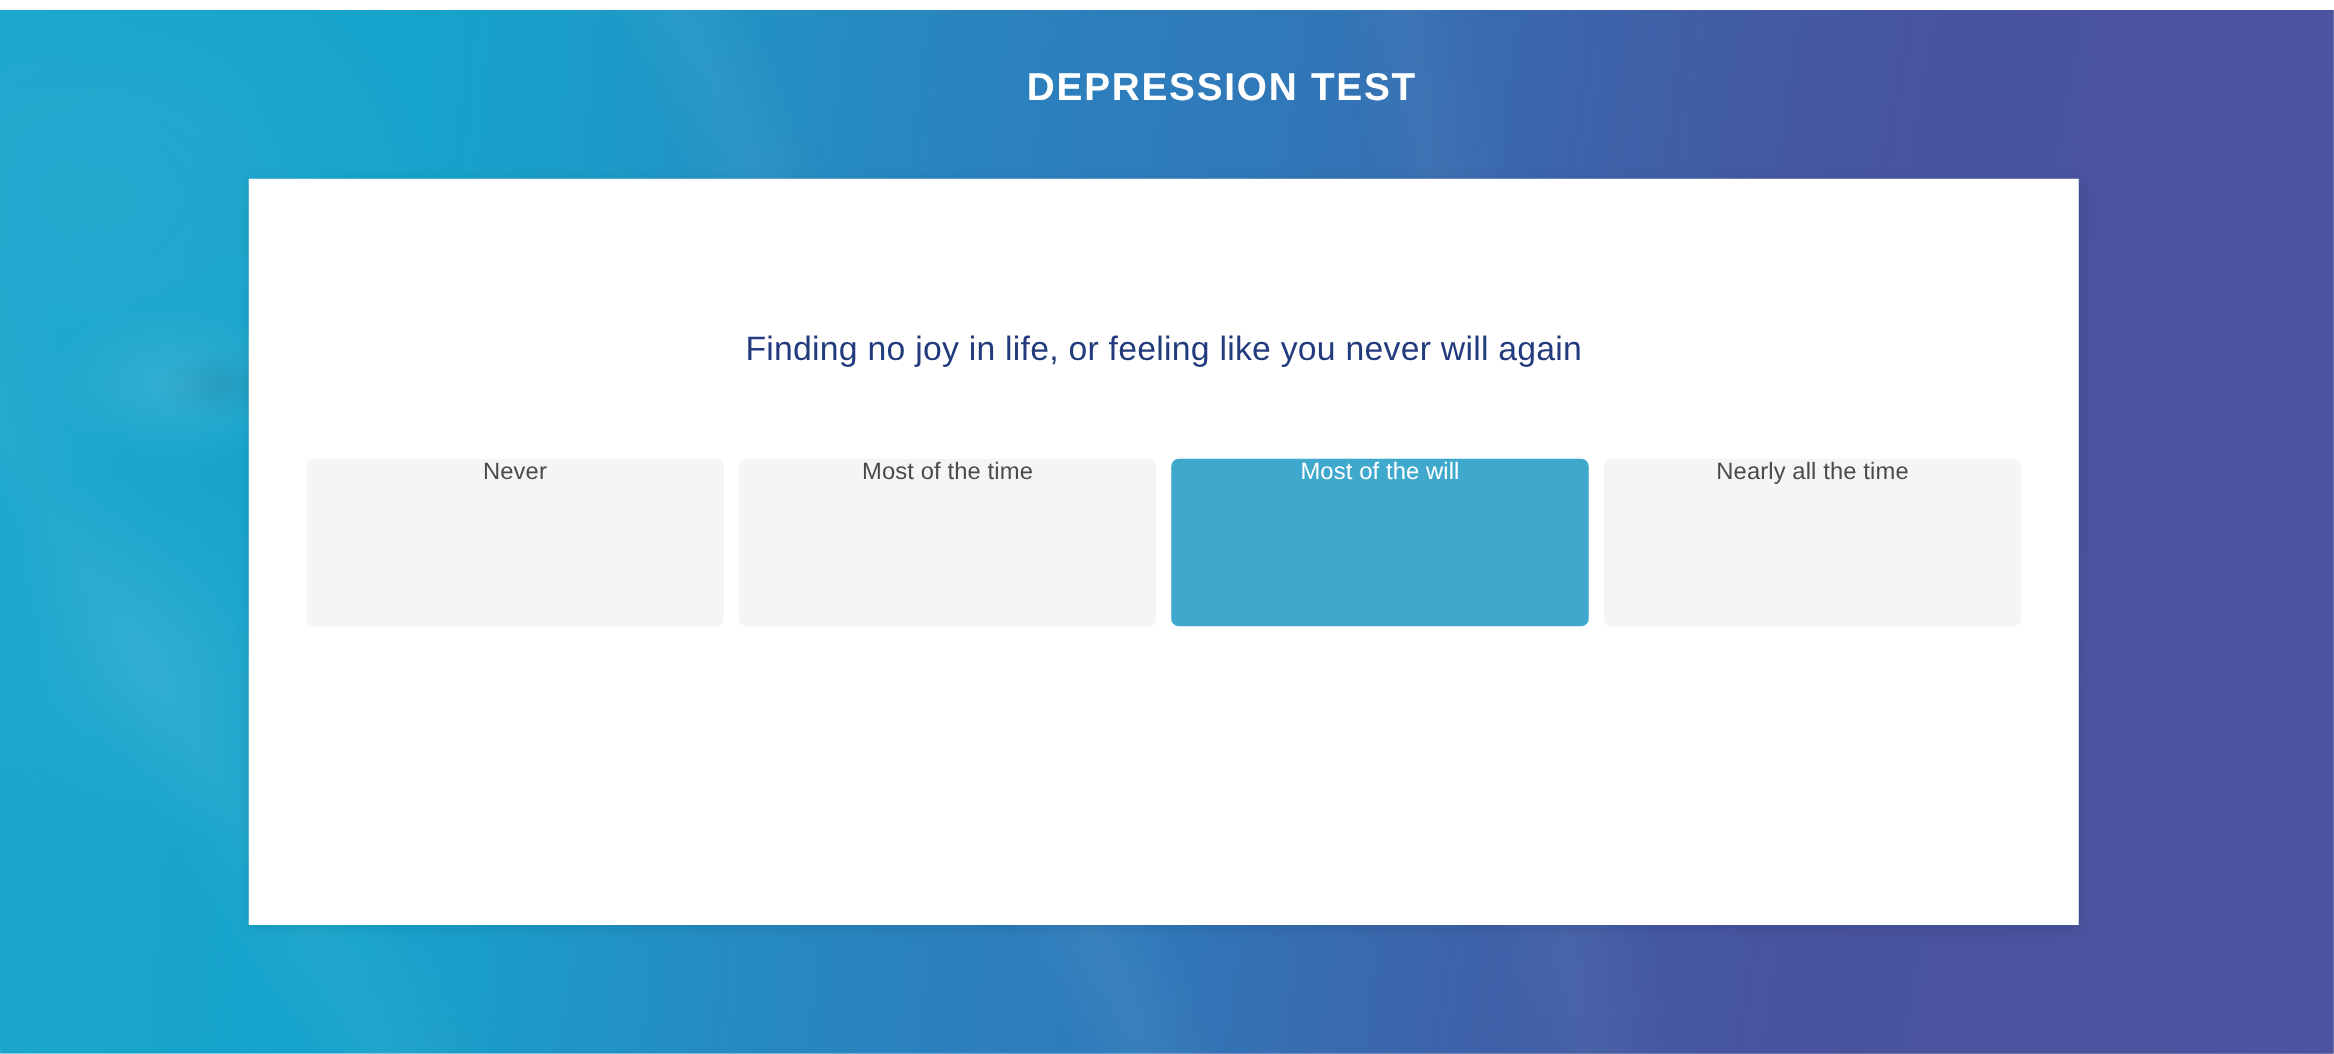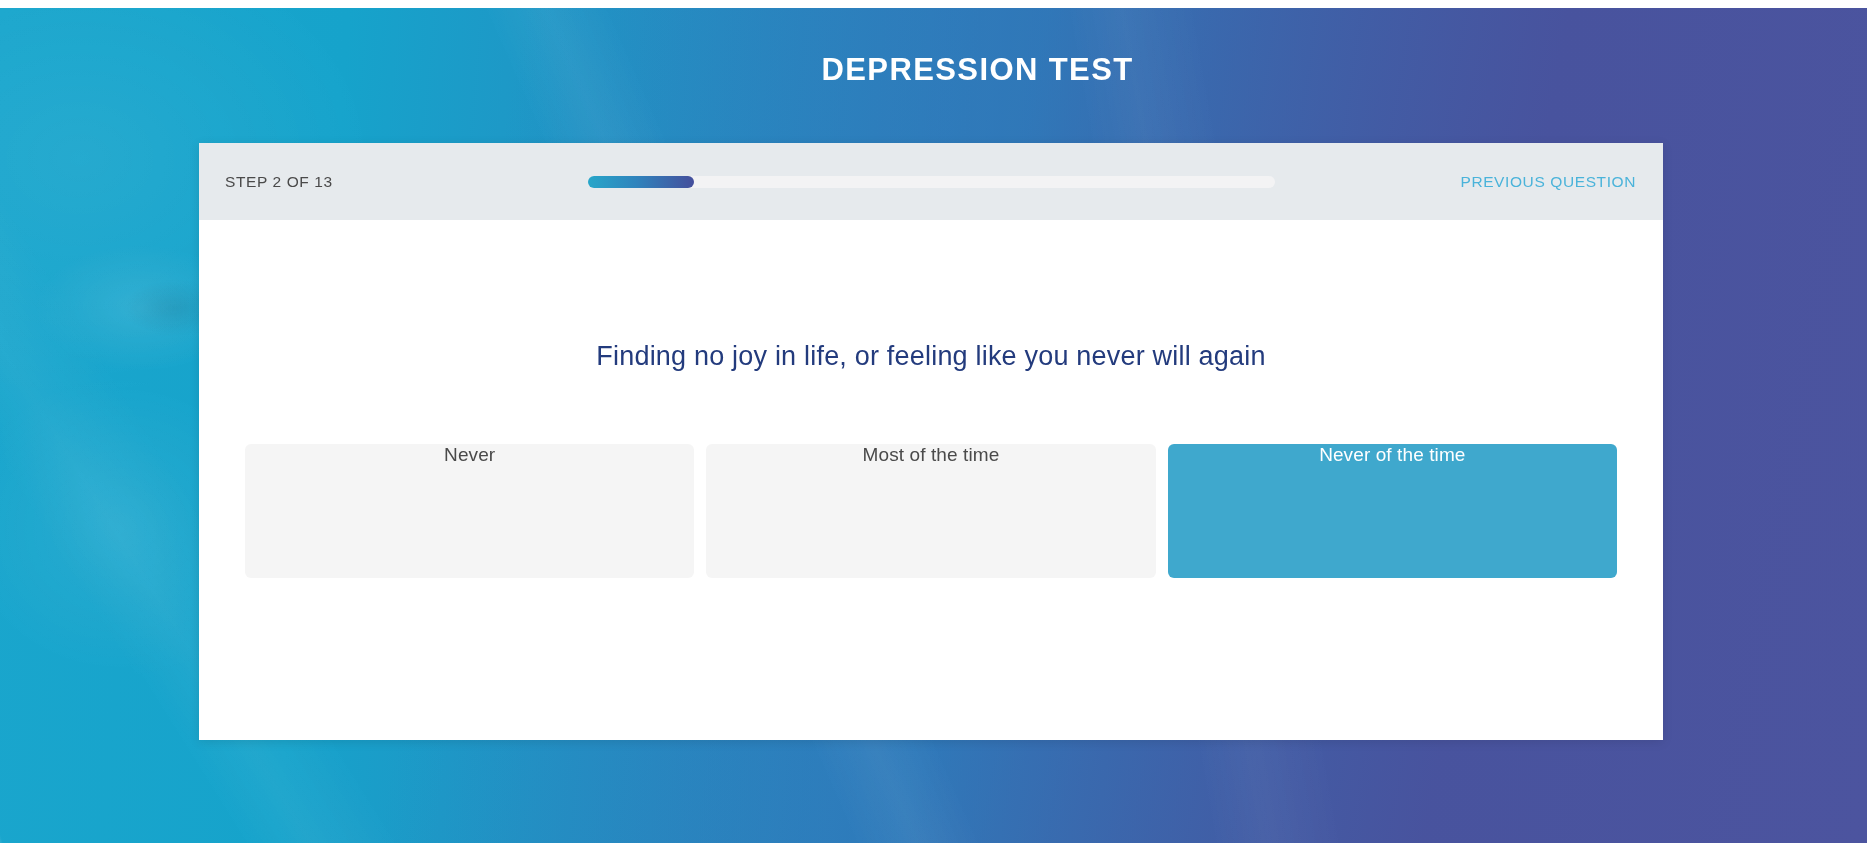--- a/index.html
+++ b/index.html
@@ -194,43 +194,35 @@
 <div id="page">
 
   <div id="bg">
     <div id="bg-texture"></div>
   </div>
 
   <h1 id="title">DEPRESSION TEST</h1>
 
   <div id="card">
 
-    <div id="card-header">
-
-      <span id="step-label">STEP 2 OF 13</span>
-
-      <div id="progress-wrap">
-        <div id="progress-track"></div>
-        <div id="progress-fill" style="width: 15.4%;"></div>
-      </div>
-
-      <button id="previous-question">PREVIOUS QUESTION</button>
-    </div>
 
     <div id="card-body">
 
       <div id="question">Finding no joy in life, or feeling like you never will again</div>
 
       <div id="answers">
           <button class="answer">
             <span>Never</span>
           </button>
           <button class="answer">
             <span>Most of the time</span>
           </button>
           <button class="answer selected">
-            <span>Never of the time</span>
+            <span>Most of the will</span>
+          </button>
+          <button class="answer">
+            <span>Nearly all the time</span>
           </button>
         </div>
 
     </div>
   </div>
 </div>
 
 </body></html>

